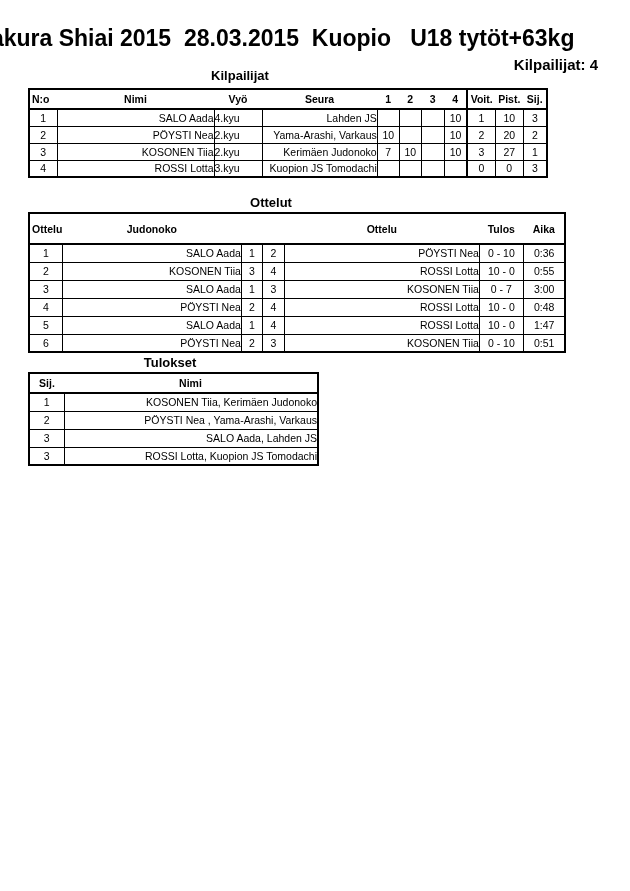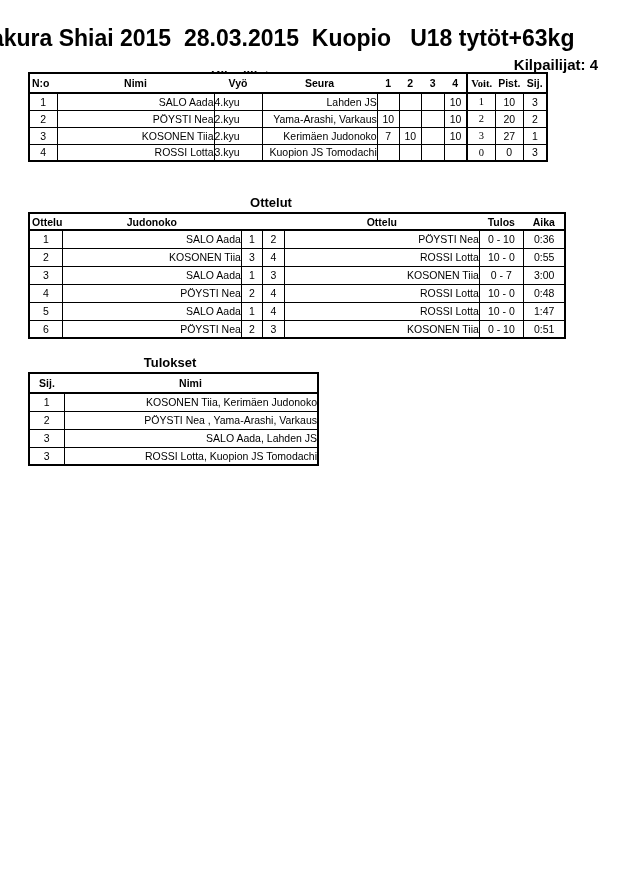--- a/index.html
+++ b/index.html
@@ -20,43 +20,43 @@
     font-size:13px; font-weight:bold; white-space:nowrap;
   }
   .sec.k { top:68px;  left:240px; }
   .sec.o { top:195px; left:271px; }
   .sec.t { top:355px; left:170px; }
 
   table {
     position:absolute; border-collapse:collapse; table-layout:fixed;
     background:#ffffff; border:2px solid #000000;
   }
-  #t-kilpailijat { left:28px; top:72px;  }
+  #t-kilpailijat { left:28px; top:88px;  }
   #t-ottelut     { left:28px; top:212px; }
   #t-tulokset    { left:28px; top:372px; }
 
   th, td { overflow:hidden; white-space:nowrap; vertical-align:middle; padding:0; }
   td { border:1px solid #000000; font-size:10.5px; }
   thead th {
     border:1px solid #000000; border-left:none; border-right:none;
     border-bottom:2px solid #000000;
     font-size:10.5px; font-weight:bold;
   }
   thead th:first-child { border-left:2px solid #000000; }
   thead th:last-child  { border-right:2px solid #000000; }
-  th.thick, td.thick   { border-left:2px solid #000000 !important;font-family:Liberation Serif, serif; }
+  th.thick, td.thick   { border-left:2px solid #000000 !important; }
 
   .ac { text-align:center; }
   .al { text-align:right; padding-left:7px; }
   .hl { text-align:left; padding-left:2px; }
   .vy { text-align:left; }
 
   #t-kilpailijat thead tr { height:20px; }
   #t-kilpailijat tbody tr { height:17px; }
-  #t-ottelut     thead tr { height:17px; }
+  #t-ottelut     thead tr { height:31px; }
   #t-ottelut     tbody tr { height:18px; }
   #t-tulokset    thead tr { height:20px; }
   #t-tulokset    tbody tr { height:18px; }
 </style>
 </head>
 <body>
 
 <div class="page">
 
   <div class="title">Sakura Shiai 2015  28.03.2015  Kuopio   U18 tytöt+63kg</div>

